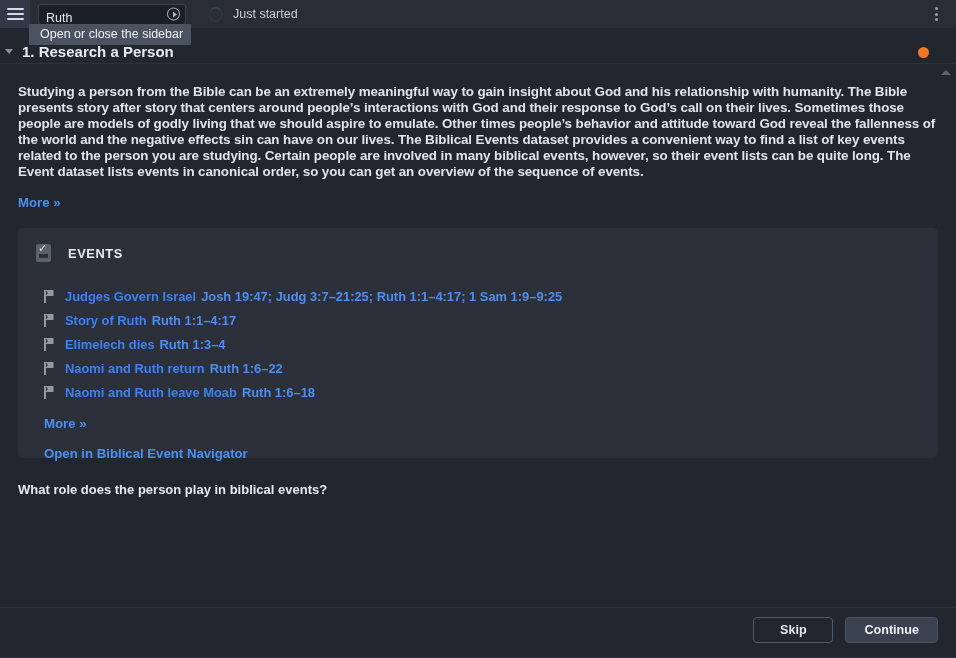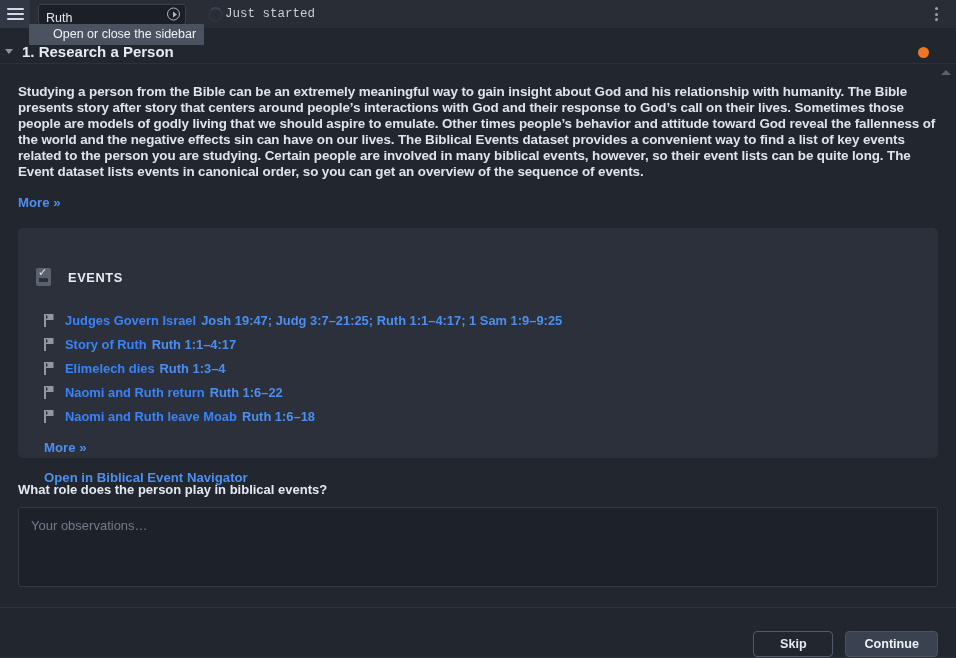--- a/index.html
+++ b/index.html
@@ -69,25 +69,24 @@
   }
   .progress-ring {
     margin-left: 22px;
     width: 15px; height: 15px;
     border-radius: 50%;
     border: 2px solid #2e3440;
     border-top-color: #3a4150;
     flex: none;
   }
   .status-text {
-    margin-left: 2px;
+    margin-left: 10px;
     color: #c9cfdb;
     font-size: 12.5px;
     flex: none;
-    font-family: Liberation Mono, monospace;
   }
   .kebab {
     position: absolute; right: 13px; top: 0;
     height: 28px;
     display: flex; flex-direction: column;
     align-items: center; justify-content: center;
     gap: 2.5px; cursor: pointer;
     padding: 0 5px;
   }
   .kebab i {
@@ -95,21 +94,21 @@
     border-radius: 50%; background: #9aa1ae;
   }
 
   
   .tooltip {
     position: absolute;
     top: 24px; left: 29px;
     background: #4b5260;
     color: #eef1f6;
     font-size: 12.5px;
-    padding: 3px 8px 4px 24px;
+    padding: 3px 8px 4px 11px;
     white-space: nowrap;
     z-index: 60;
     border-radius: 1px;
   }
 
   
   .section-head {
     position: absolute;
     top: 40px; left: 0; width: 956px; height: 24px;
     display: flex; align-items: center;
@@ -170,21 +169,20 @@
     margin-top: 17px;
     width: 920px; height: 230px;
     background: #2b303a;
     border-radius: 5px;
     padding: 14px 16px;
     position: relative;
   }
   .card-head {
     display: flex; align-items: center;
     height: 22px;
-    margin-top: 24px;
   }
   .card-icon {
     width: 15px; height: 18px;
     background: #5a626f;
     border-radius: 2px;
     position: relative; flex: none;
     margin-left: 2px;
   }
   .card-icon::after {
     content: "";
@@ -266,21 +264,21 @@
   .answer-area::placeholder { color: #737b8a; }
 
   
   .footer {
     position: absolute;
     left: 0; top: 607px;
     width: 956px; height: 51px;
     border-top: 1px solid #2e333d;
   }
   .btn-row {
-    position: absolute; right: 18px; top: 23px;
+    position: absolute; right: 18px; top: 9px;
     display: flex; gap: 12px;
   }
   .btn {
     height: 26px; min-width: 80px;
     border-radius: 4px;
     font-family: "Liberation Sans", sans-serif;
     font-size: 12.6px; font-weight: bold;
     cursor: pointer;
     display: flex; align-items: center; justify-content: center;
     padding: 0 18px;
@@ -379,21 +377,20 @@
     <div class="card-more">
       <a class="link">More »</a>
     </div>
     <div class="card-nav">
       <a class="link">Open in Biblical Event Navigator</a>
     </div>
   </div>
 
   <div class="question">What role does the person play in biblical events?</div>
 
-  <textarea class="answer-area" placeholder="Your observations…" style=""></textarea>
 </div>
 
 <div class="footer">
   <div class="btn-row">
     <div class="btn btn-skip">Skip</div>
     <div class="btn btn-continue">Continue</div>
   </div>
   <div class="bottom-rule"></div>
 </div>
 

